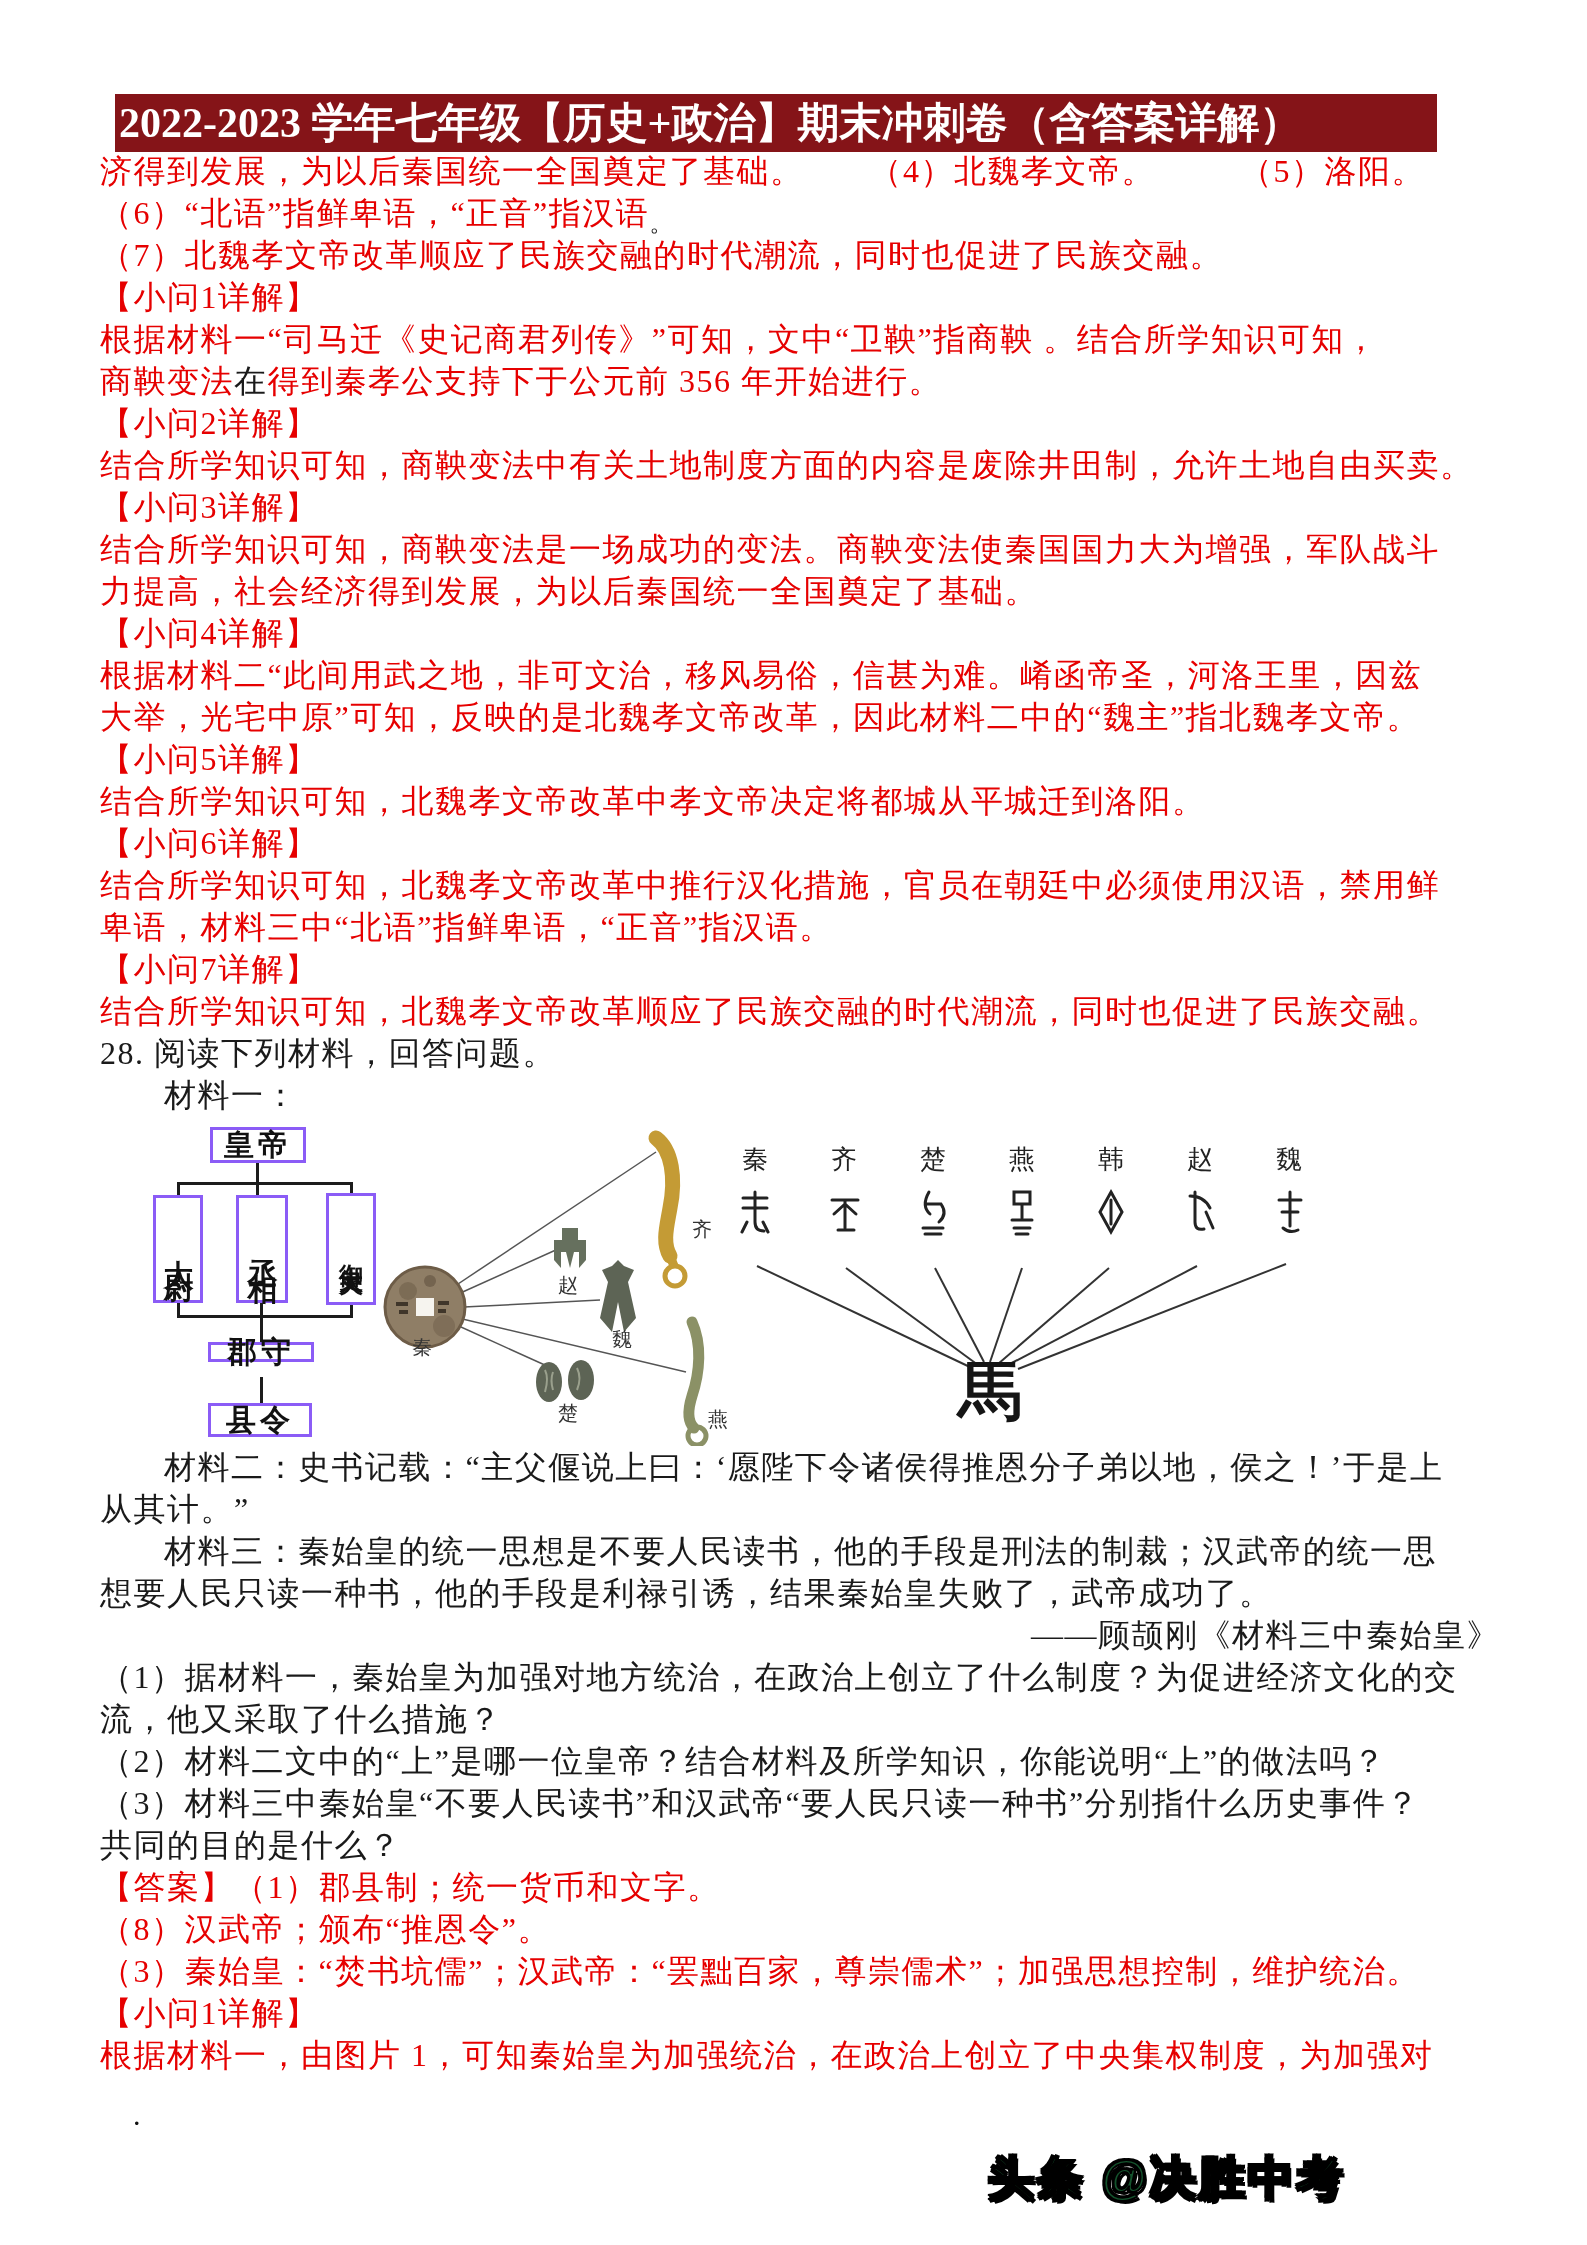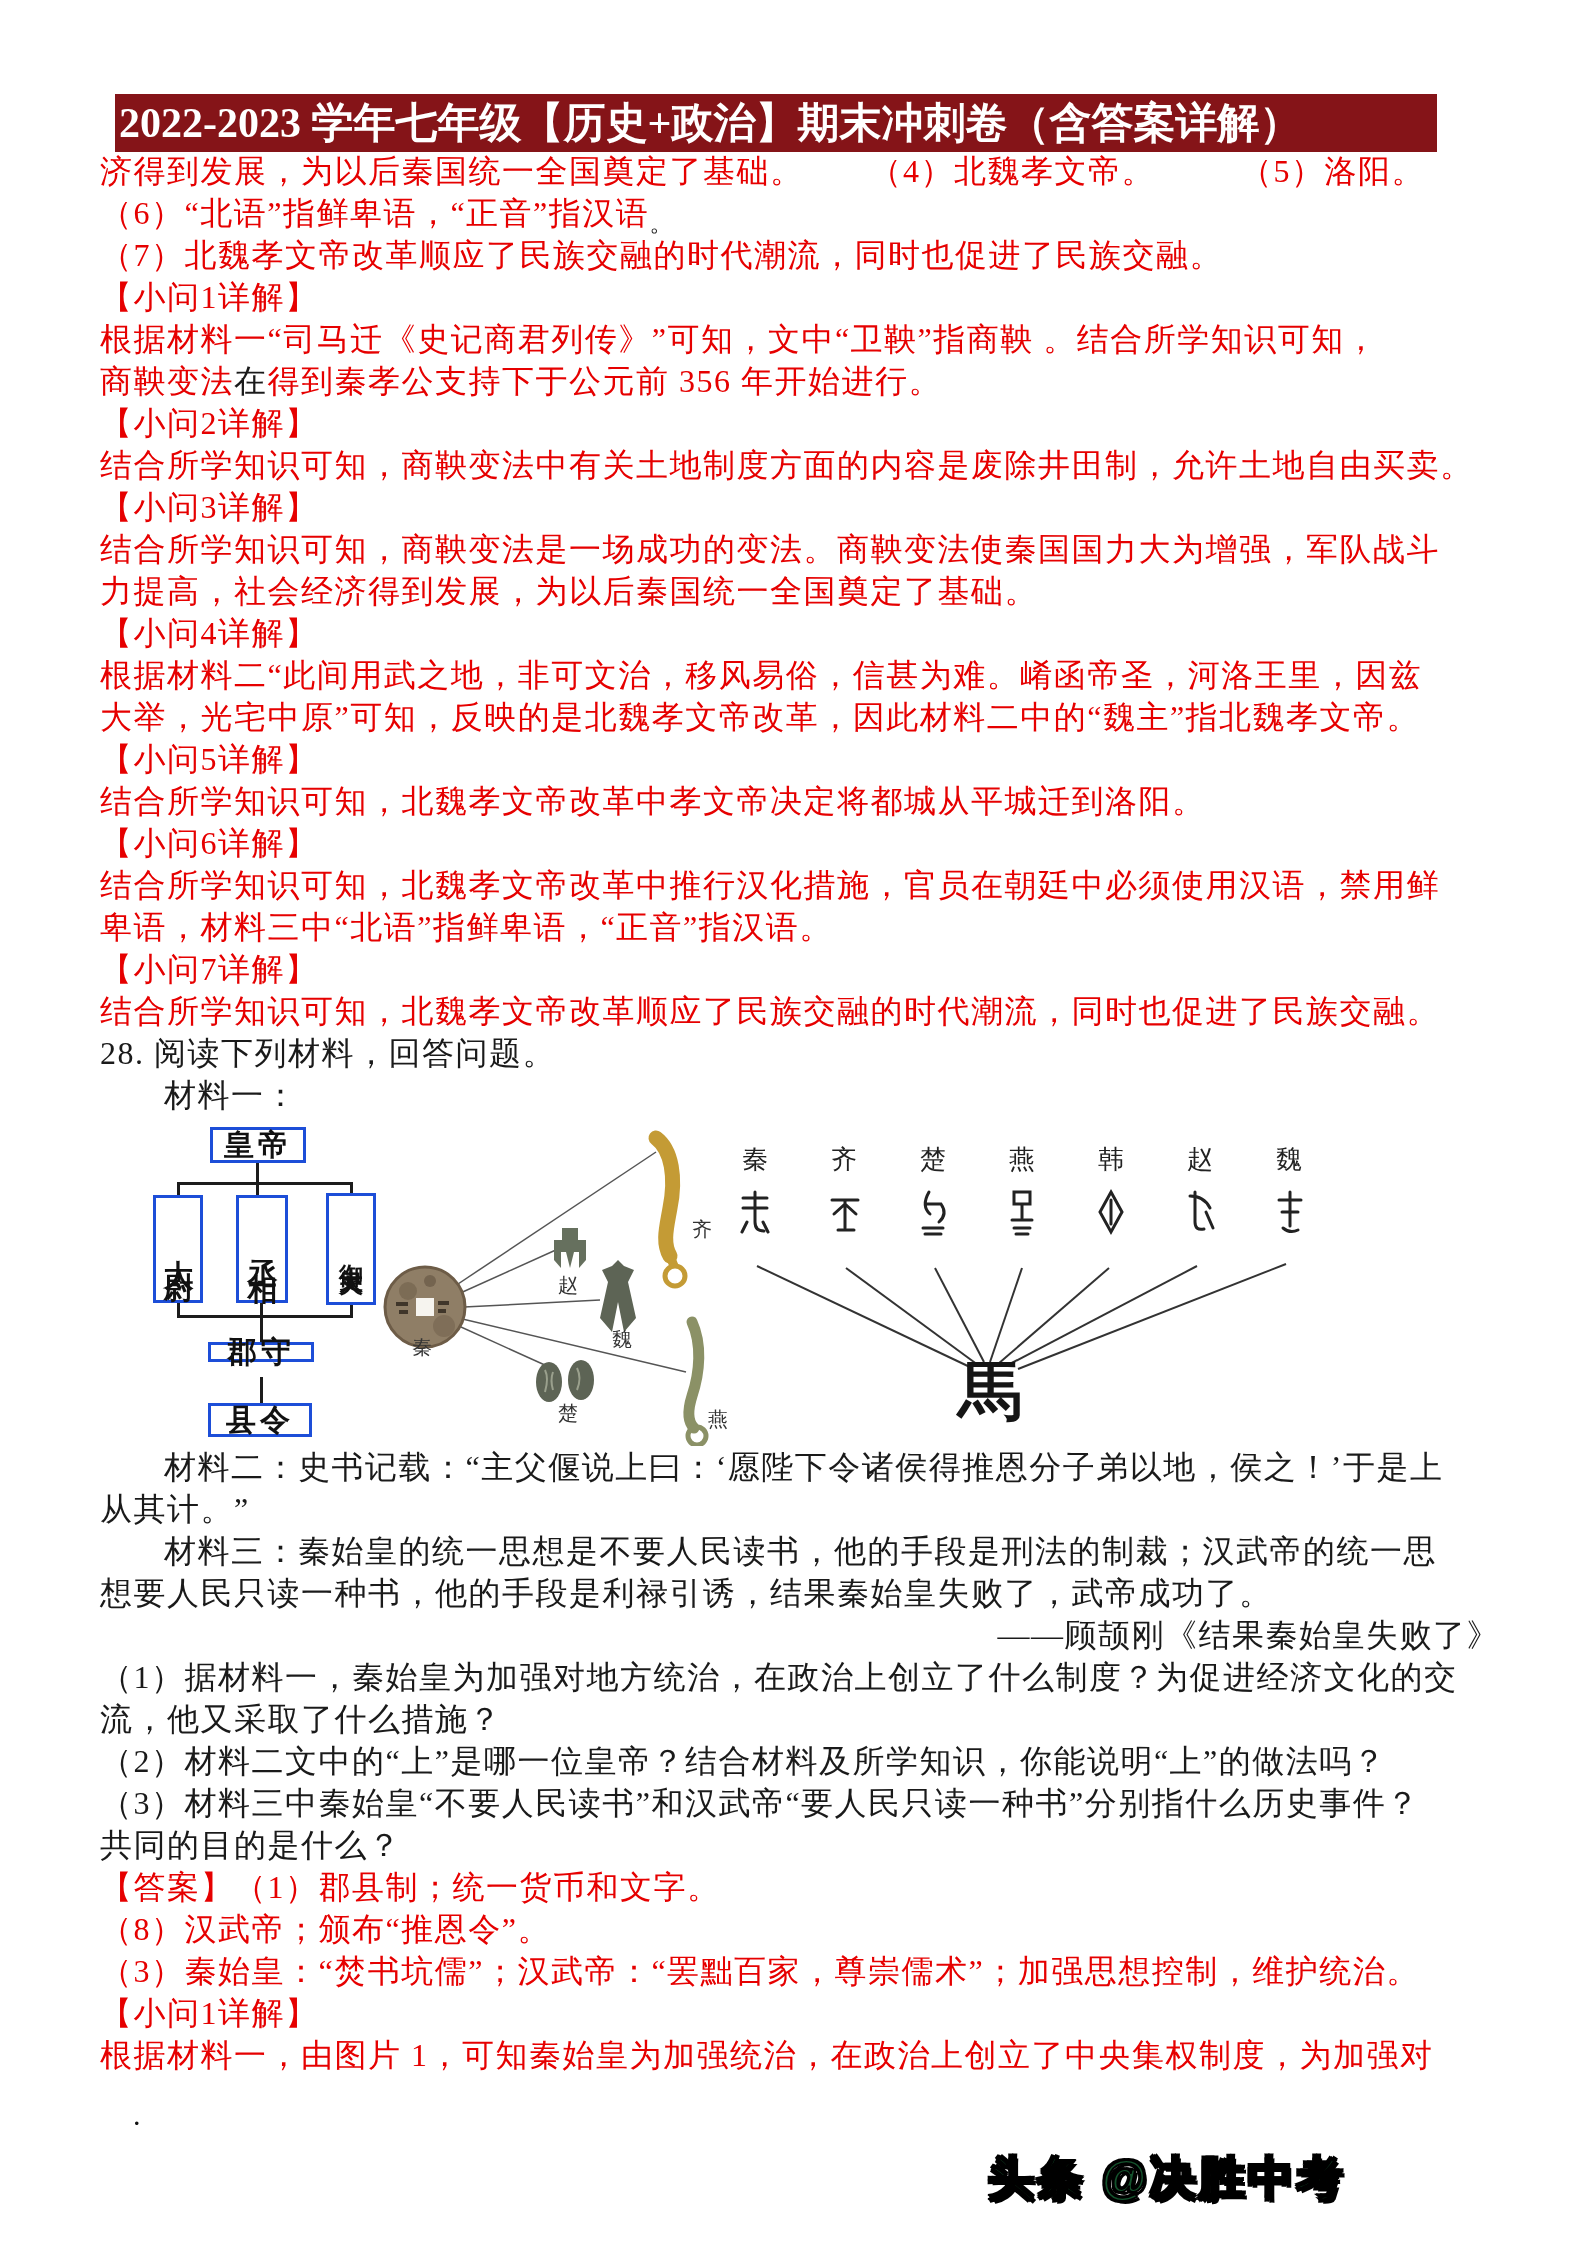--- a/index.html
+++ b/index.html
@@ -22,21 +22,21 @@
   .blk{color:#1a1a1a;}
   .indent{text-indent:64px;}
   .right{text-align:right;}
   .gap1{display:inline-block;width:66px;}
   .gap2{display:inline-block;width:85px;}
   .small-period{font-size:24px;vertical-align:-7px;letter-spacing:0;}
   
   .figure{position:relative;height:330px;width:1400px;}
   .figure svg{position:absolute;left:0;top:0;}
   .ocbox{
-    position:absolute;border:3px solid #1d4ed8;background:#fff;color:#111;
+    position:absolute;border:3px solid #8b5cf6;background:#fff;color:#111;
     font-weight:bold;display:flex;align-items:center;justify-content:center;
     box-sizing:border-box;letter-spacing:4px;
   }
   .ocbox.h{font-size:30px;}
   .ocbox.v{writing-mode:vertical-rl;letter-spacing:14px;font-size:30px;}
   .ocbox.v4{writing-mode:vertical-rl;letter-spacing:2px;font-size:24px;}
   .ocline{position:absolute;background:#1c1c1c;}
   .coin-label{position:absolute;font-size:20px;color:#333;letter-spacing:0;}
   .state-label{position:absolute;font-size:26px;color:#222;letter-spacing:0;}
   .unified-char{position:absolute;font-size:64px;font-weight:bold;color:#151515;letter-spacing:0;}
@@ -208,21 +208,21 @@
     <span class="state-label" style="left:1087px;top:26px;">赵</span>
     <span class="state-label" style="left:1176px;top:26px;">魏</span>
 
     <span class="unified-char" style="left:858px;top:232px;">馬</span>
   </div>
 
   <div class="line blk indent">材料二：史书记载：“主父偃说上曰：‘愿陛下令诸侯得推恩分子弟以地，侯之！’于是上</div>
   <div class="line blk">从其计。”</div>
   <div class="line blk indent">材料三：秦始皇的统一思想是不要人民读书，他的手段是刑法的制裁；汉武帝的统一思</div>
   <div class="line blk">想要人民只读一种书，他的手段是利禄引诱，结果秦始皇失败了，武帝成功了。</div>
-  <div class="line blk right">——顾颉刚《结果秦始皇失败了》</div>
+  <div class="line blk right">——顾颉刚《材料三中秦始皇》</div>
 
   <div class="line blk">（1）据材料一，秦始皇为加强对地方统治，在政治上创立了什么制度？为促进经济文化的交</div>
   <div class="line blk">流，他又采取了什么措施？</div>
   <div class="line blk">（2）材料二文中的“上”是哪一位皇帝？结合材料及所学知识，你能说明“上”的做法吗？</div>
   <div class="line blk">（3）材料三中秦始皇“不要人民读书”和汉武帝“要人民只读一种书”分别指什么历史事件？</div>
   <div class="line blk">共同的目的是什么？</div>
 
   <div class="line red">【答案】（1）郡县制；统一货币和文字。</div>
   <div class="line red">（8）汉武帝；颁布“推恩令”。</div>
   <div class="line red">（3）秦始皇：“焚书坑儒”；汉武帝：“罢黜百家，尊崇儒术”；加强思想控制，维护统治。</div>

